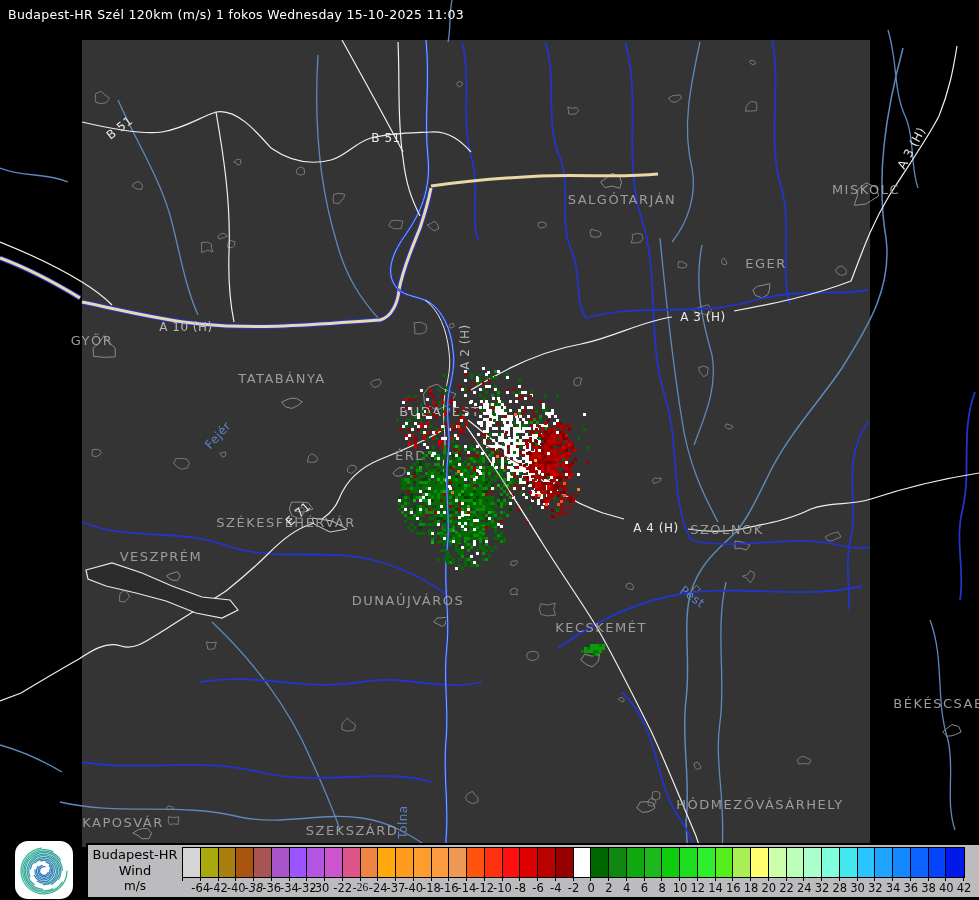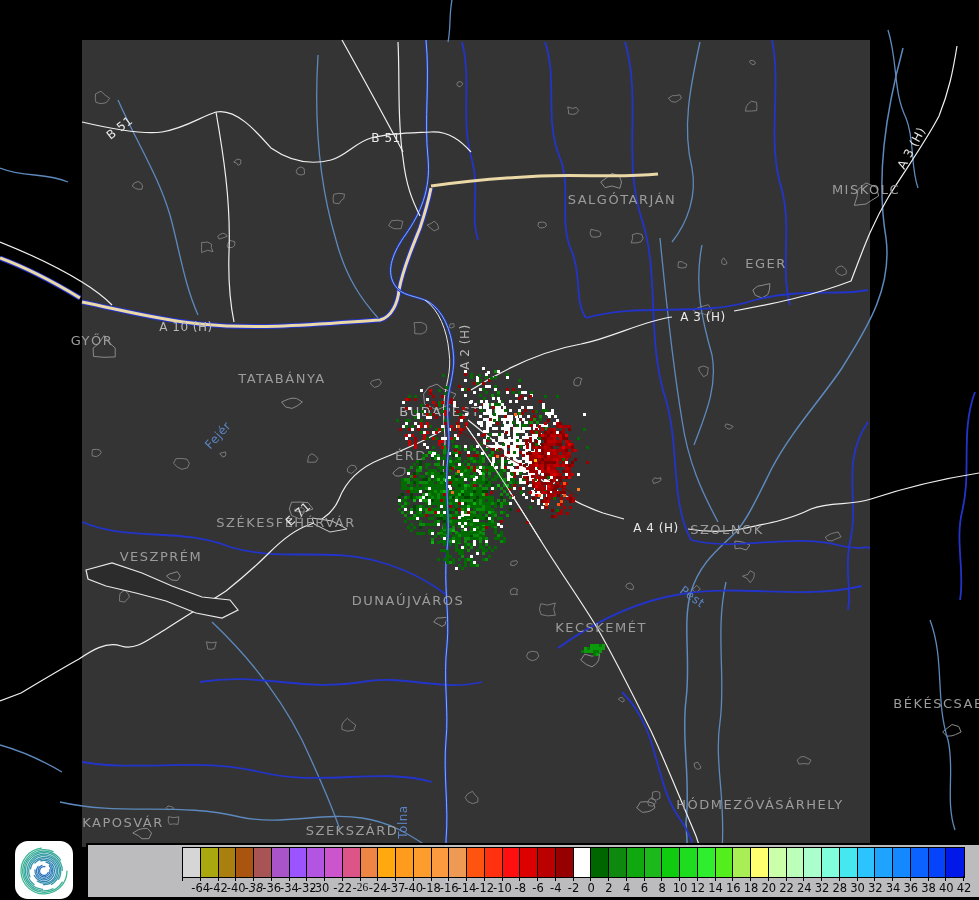--- a/index.html
+++ b/index.html
@@ -27,20 +27,21 @@
                 font-size:11.5px;color:#0a0a0a;}
   
   #app-icon{position:absolute;left:15px;top:841px;width:58px;height:58px;z-index:25;
             background:#fff;border-radius:13px;}
 </style>
 </head>
 <body>
 
 <div id="screen">
 
+  <div id="title-bar">Budapest-HR Szél 120km (m/s) 1 fokos Wednesday 15-10-2025 11:03</div>
 
   <svg id="mapsvg" width="979" height="900" viewBox="0 0 979 900">
 
     <rect x="0" y="0" width="979" height="900" fill="#000000"></rect>
     <rect x="82" y="40" width="788" height="807" fill="#343434"></rect>
 
     <g id="g-settle">
         <polygon points="109.7,98.3 106.3,102.6 101.0,103.7 95.9,102.4 95.3,98.3 95.5,93.9 101.0,91.2 105.0,95.1" fill="none" stroke="#8a8a8a" stroke-width="0.8"></polygon>
         <polygon points="215.2,646.0 214.6,648.5 211.5,649.3 207.7,649.0 207.3,646.0 206.3,641.9 211.5,642.8 216.3,642.1" fill="none" stroke="#8a8a8a" stroke-width="0.8"></polygon>
         <polygon points="240.8,162.1 240.6,164.0 238.1,165.3 236.7,163.2 233.7,162.1 235.7,160.1 238.1,159.1 240.8,159.9" fill="none" stroke="#8a8a8a" stroke-width="0.8"></polygon>
@@ -2040,20 +2041,25 @@
         <text x="301" y="517" text-anchor="middle" font-size="12" fill="#e9e9e9" letter-spacing="0.5" font-family="&quot;DejaVu Sans&quot;,sans-serif" transform="rotate(-42 301 517)">E 71</text>
       </g>
     <g id="g-countylbl">
         <text x="690" y="600" text-anchor="middle" font-size="12" fill="#5b84c4" letter-spacing="0.5" font-family="&quot;DejaVu Sans&quot;,sans-serif" transform="rotate(36 690 600)">Pest</text>
         <text x="407" y="822" text-anchor="middle" font-size="12" fill="#5b84c4" letter-spacing="0.5" font-family="&quot;DejaVu Sans&quot;,sans-serif" transform="rotate(-90 407 822)">Tolna</text>
         <text x="221" y="438" text-anchor="middle" font-size="12" fill="#5b84c4" letter-spacing="0.5" font-family="&quot;DejaVu Sans&quot;,sans-serif" transform="rotate(-48 221 438)">Fejér</text>
       </g>
   </svg>
 
   <div id="legend-panel">
+    <div id="legend-product">
+      <div class="l1">Budapest-HR</div>
+      <div class="l2">Wind</div>
+      <div class="l3">m/s</div>
+    </div>
     <div id="legend-strip">
         <div class="legend-box" style="background: rgb(214, 214, 214);"></div>
         <div class="legend-box" style="background: rgb(169, 169, 15);"></div>
         <div class="legend-box" style="background: rgb(169, 127, 15);"></div>
         <div class="legend-box" style="background: rgb(169, 84, 15);"></div>
         <div class="legend-box" style="background: rgb(169, 84, 84);"></div>
         <div class="legend-box" style="background: rgb(169, 84, 201);"></div>
         <div class="legend-box" style="background: rgb(155, 84, 255);"></div>
         <div class="legend-box" style="background: rgb(179, 84, 227);"></div>
         <div class="legend-box" style="background: rgb(204, 84, 204);"></div>

